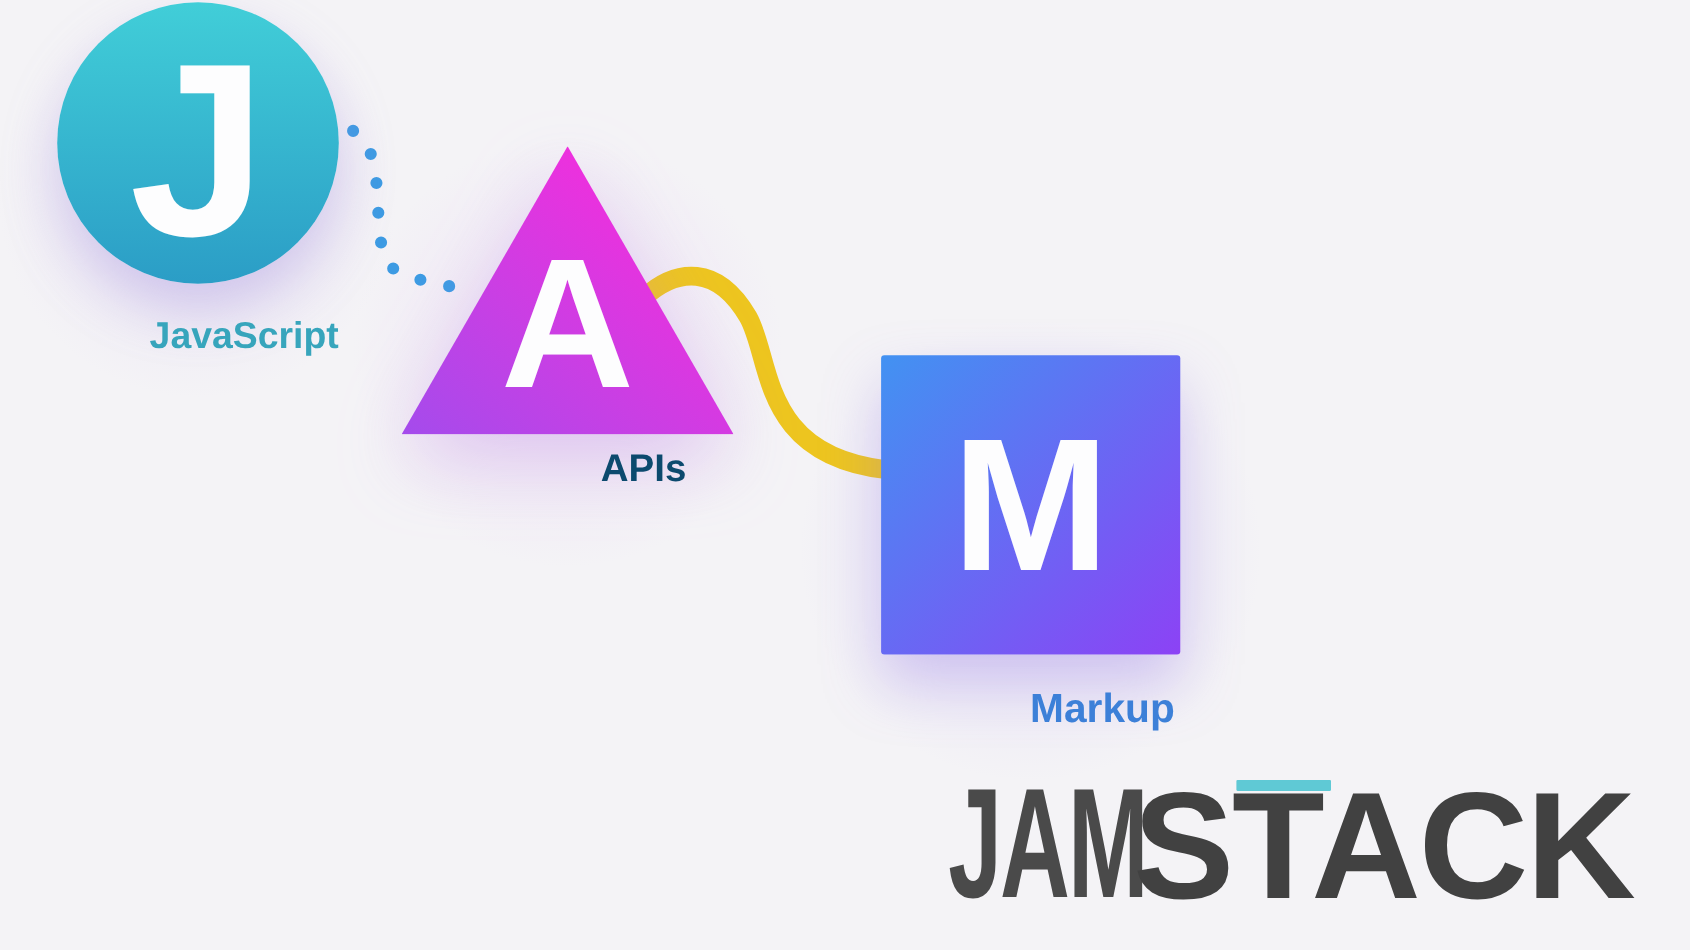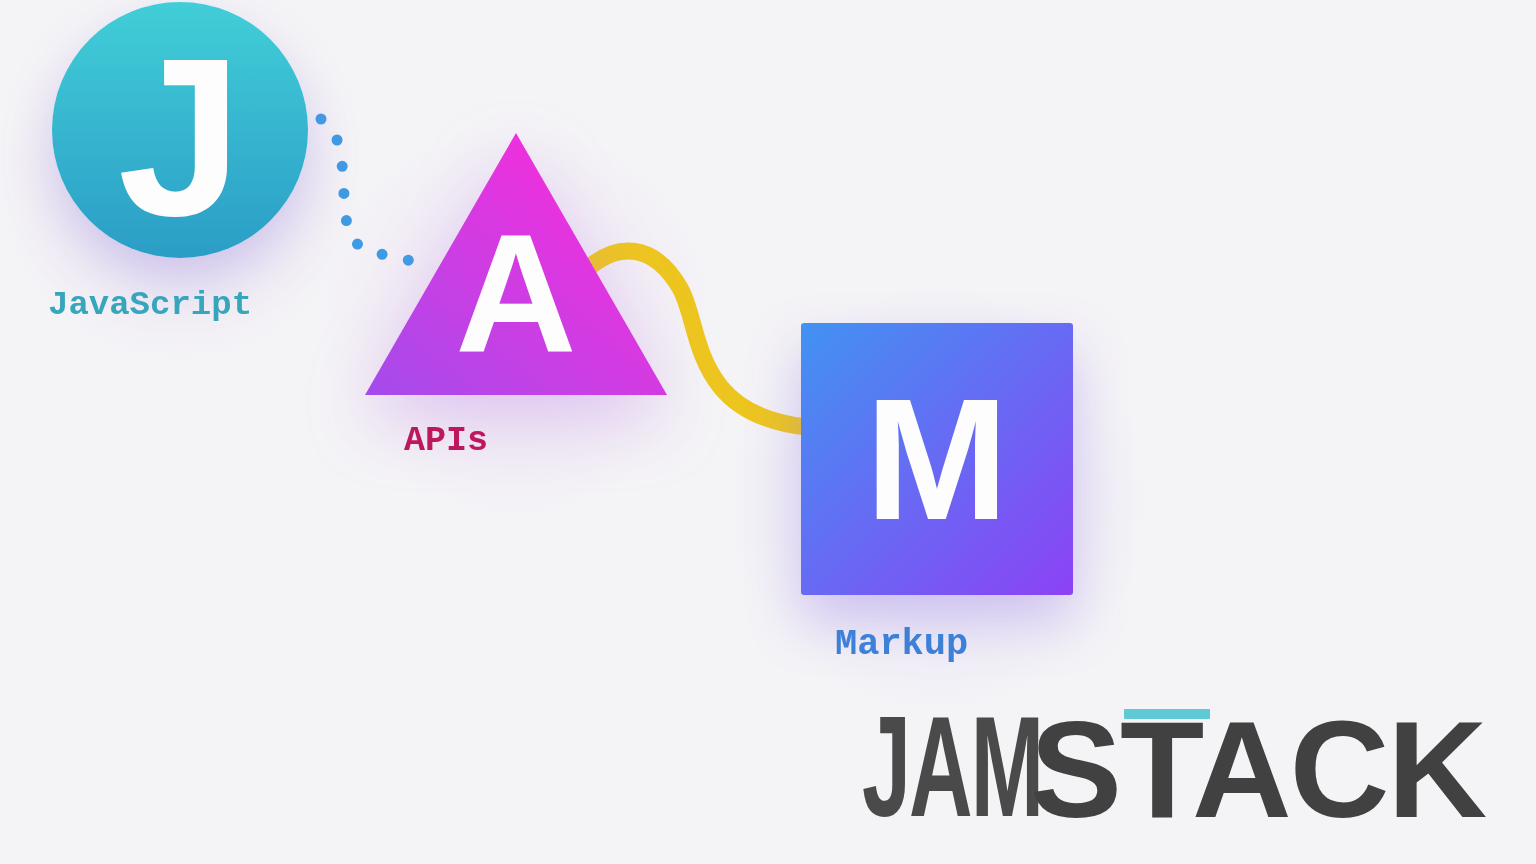--- a/index.html
+++ b/index.html
@@ -55,24 +55,24 @@
     position:absolute;left:801px;top:323px;width:272px;height:272px;border-radius:3px;
     background:linear-gradient(135deg,#4292f2 0%,#8c42f5 100%);
     box-shadow:0 26px 52px rgba(150,120,230,.35);
     display:flex;align-items:center;justify-content:center;
   }
   .node-square .glyph{
     color:#fdfdfe;font-size:172px;font-weight:800;line-height:1;
   }
 
   
-  .node-label{position:absolute;font-weight:600;text-align:left;font-family:Liberation Mono, monospace;}
+  .node-label{position:absolute;font-weight:600;text-align:right;}
   .label-javascript{left:48px;top:286px;width:260px;font-size:34px;color:#37a5bc;}
-  .label-apis{left:404px;top:421px;width:220px;font-size:35px;color:#be185d;}
-  .label-markup{left:835px;top:623px;width:262px;font-size:37px;color:#3c80d8;}
+  .label-apis{left:404px;top:406px;width:220px;font-size:35px;color:#0c4a6e;}
+  .label-markup{left:806px;top:623px;width:262px;font-size:37px;color:#3c80d8;}
 
   
   .logo{position:absolute;left:862px;top:688px;width:660px;height:145px;}
   .logo .bold{
     position:absolute;left:0;top:8px;
     font-size:142px;font-weight:800;line-height:1;letter-spacing:-3px;
     color:#4a4a4a;
     transform:scaleX(.62);transform-origin:left top;white-space:nowrap;
   }
   .logo .light{

